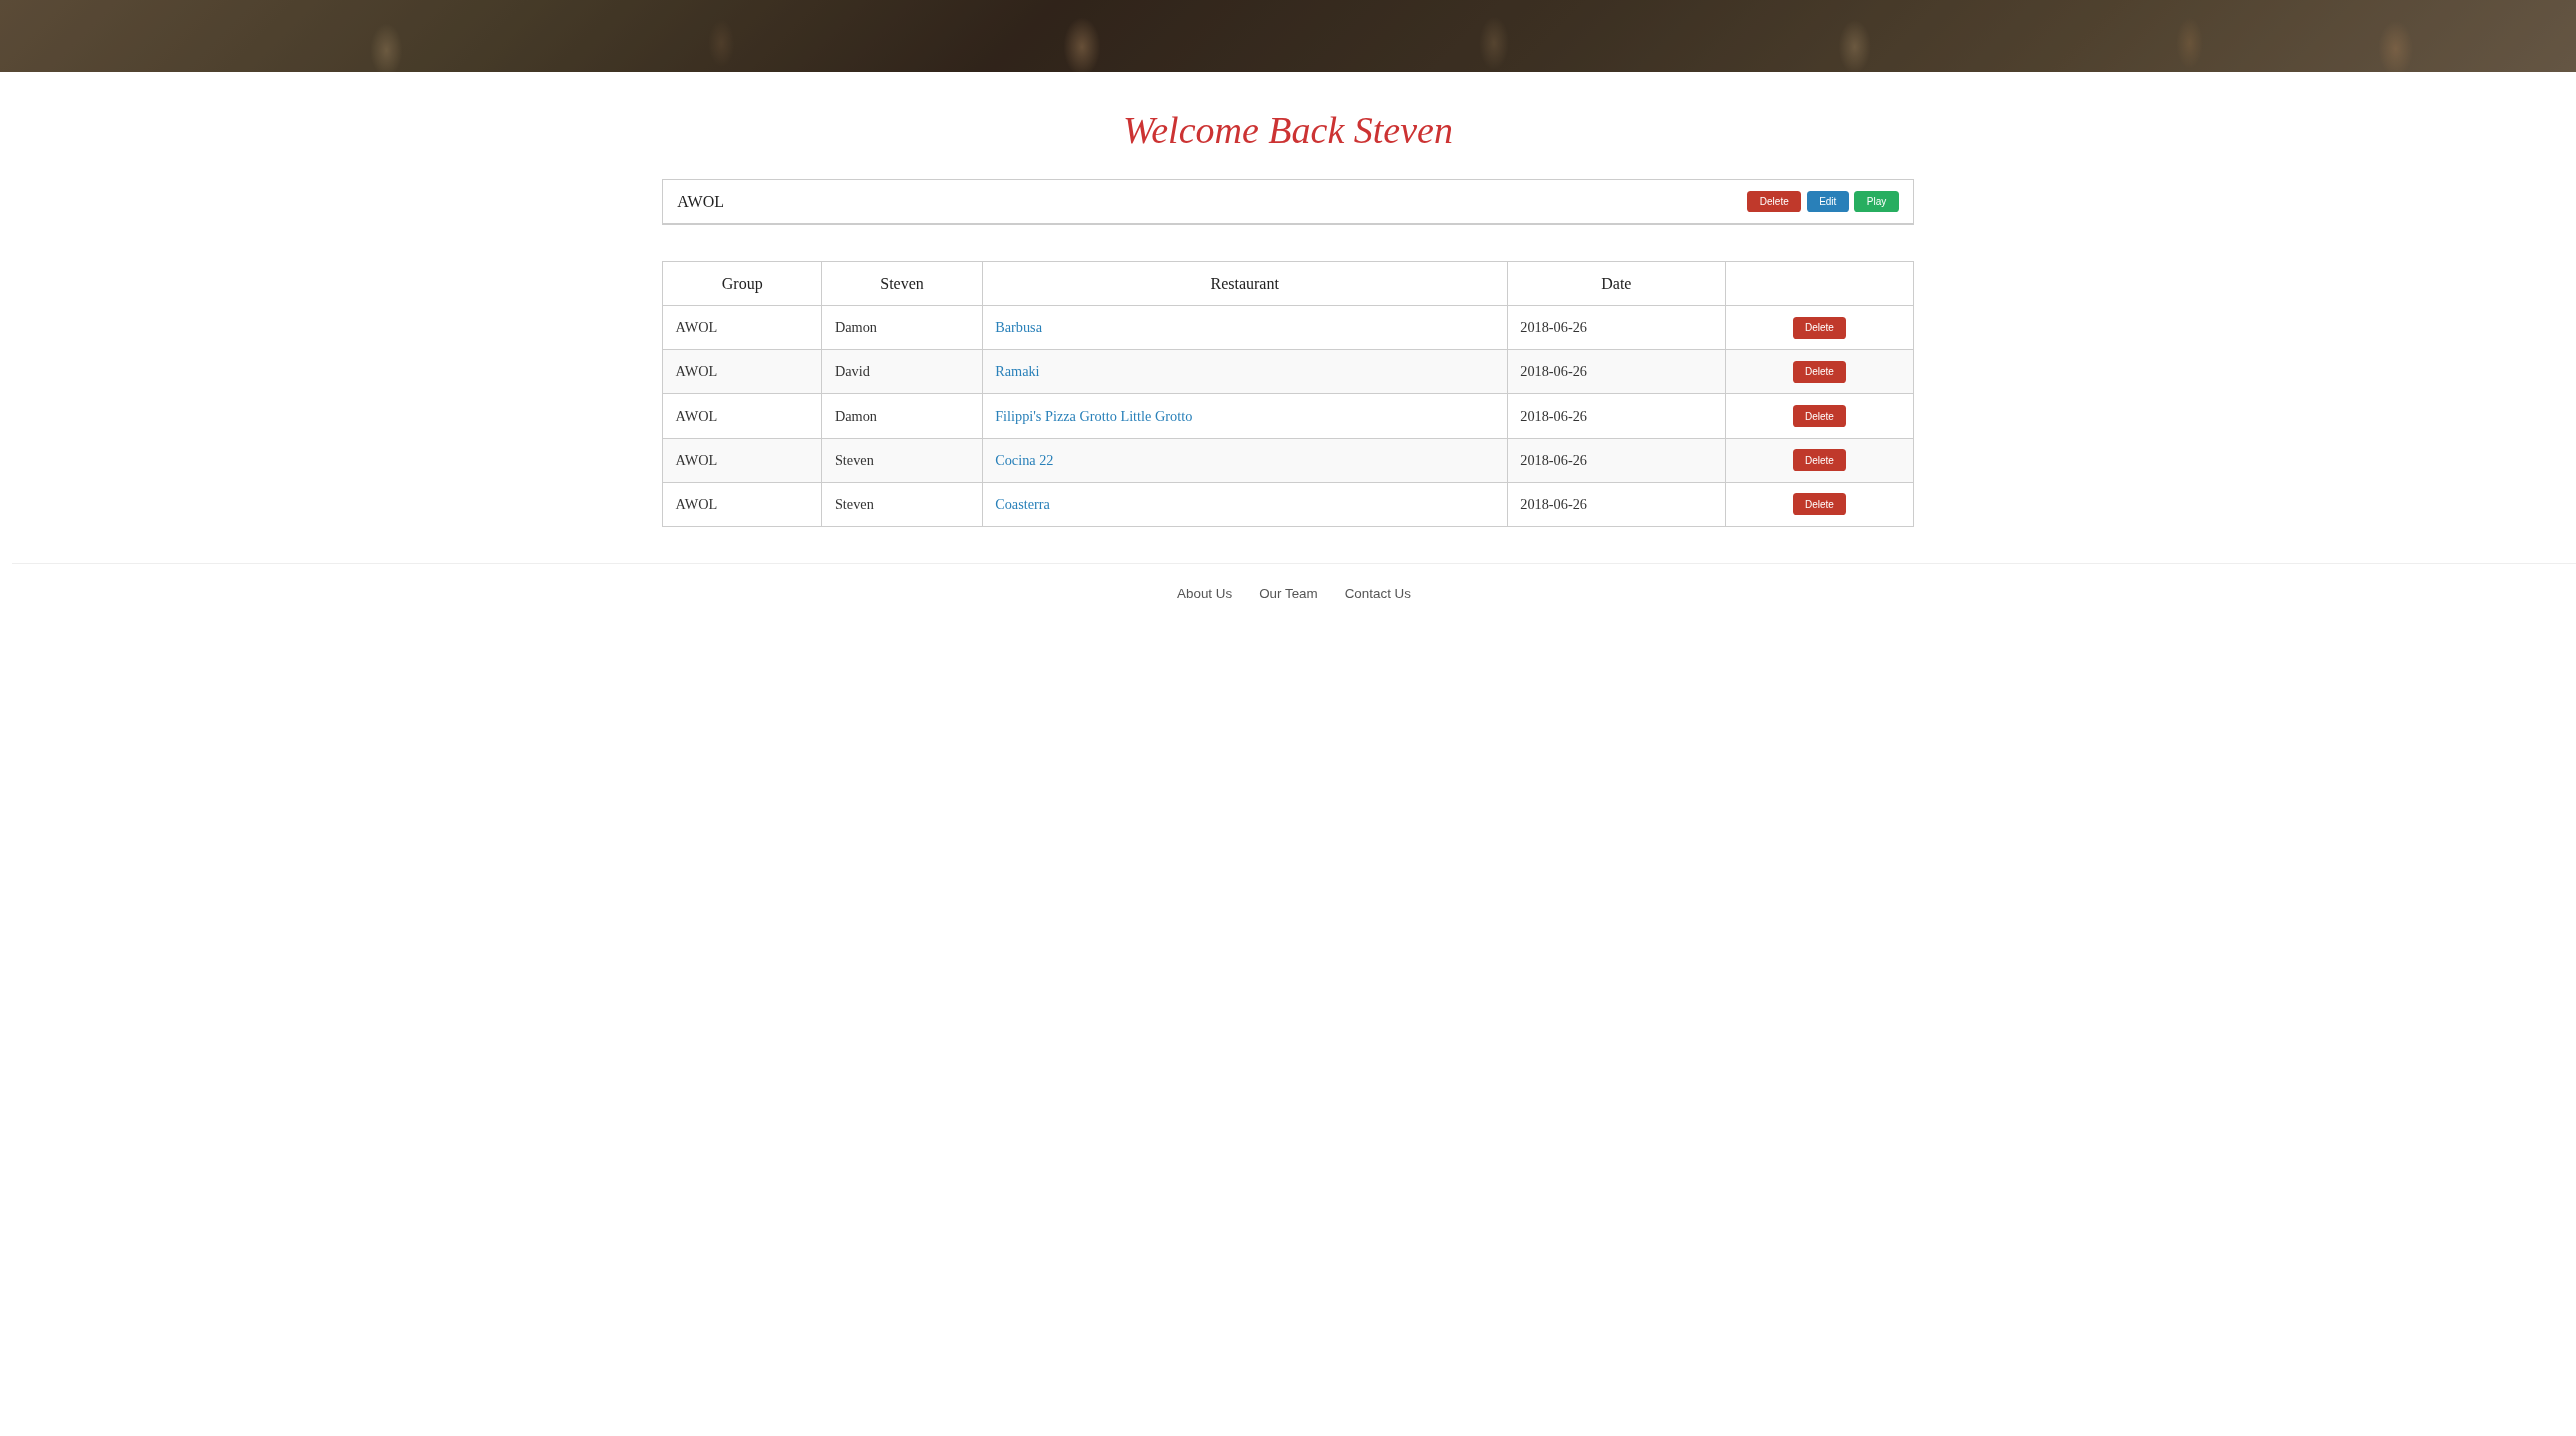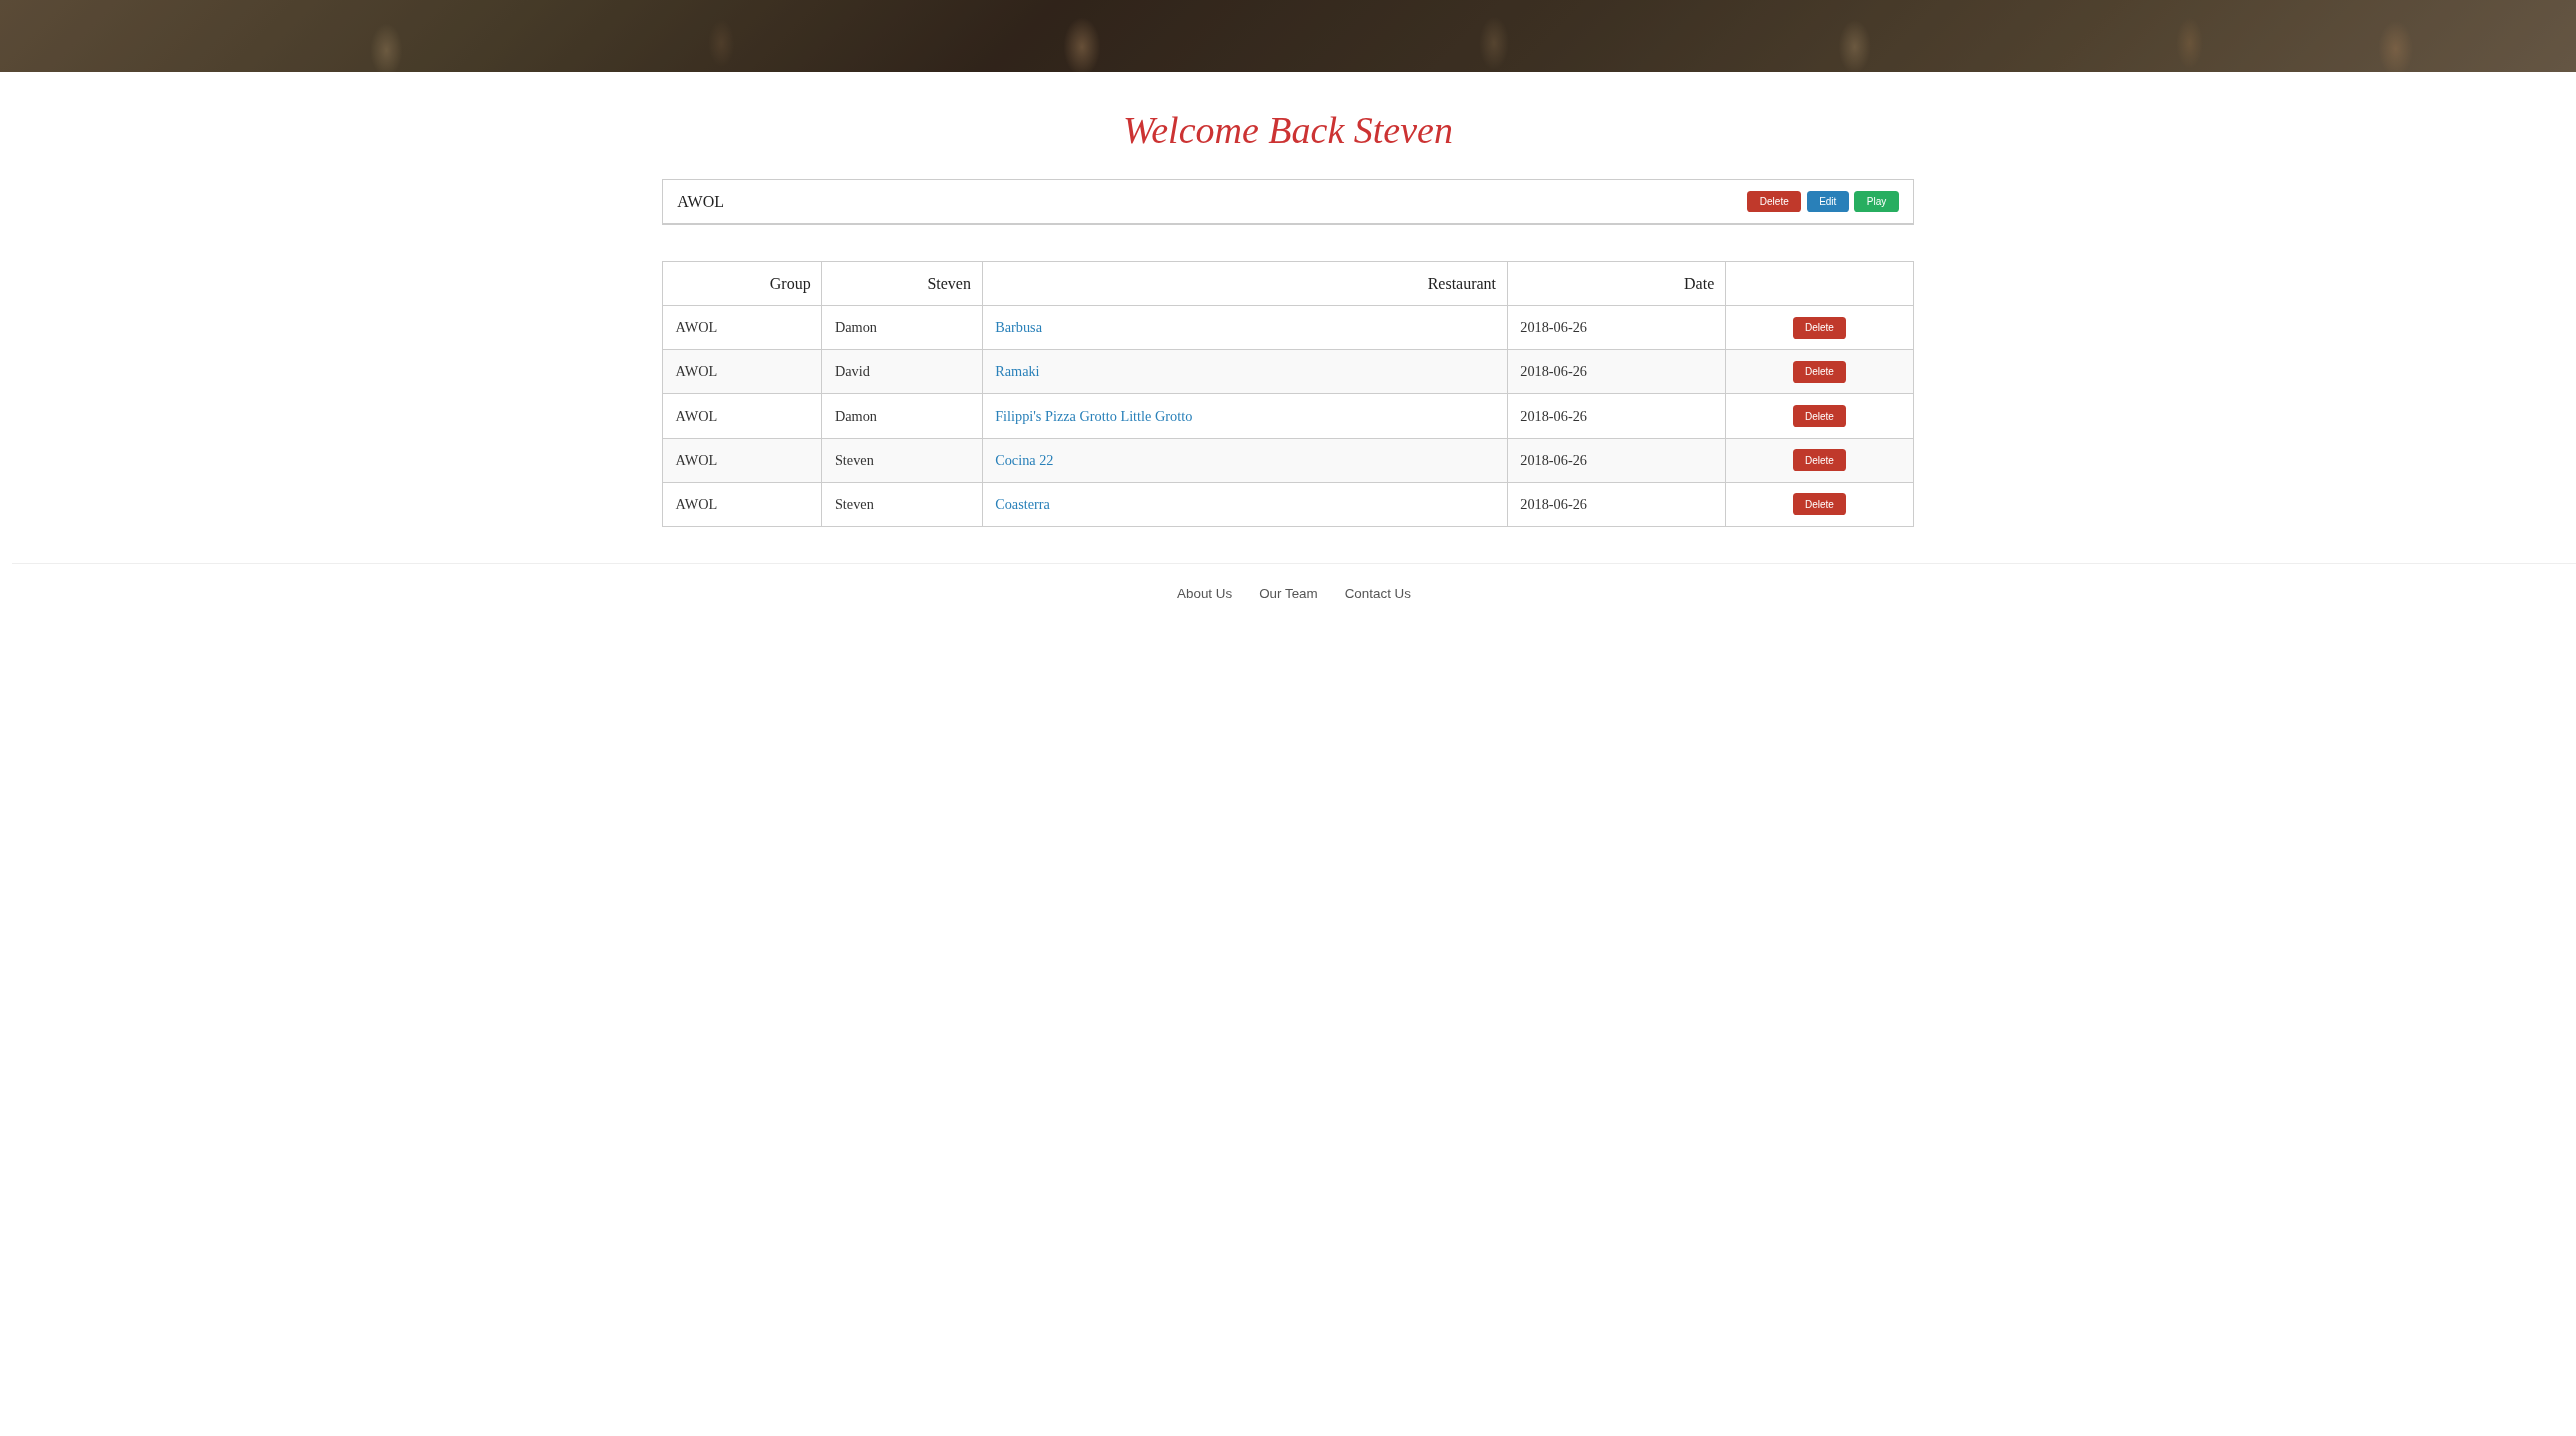--- a/index.html
+++ b/index.html
@@ -138,21 +138,21 @@
       margin-bottom: 36px;
     }
 
     .outings-table {
       width: 100%;
       border-collapse: collapse;
       margin-top: 14.3px;
     }
 
     .outings-table th {
-      text-align: right;
+      text-align: center;
       padding: 12.5px 10.7px;
       font-size: 16px;
       font-weight: normal;
       border: 0.9px solid #ccc;
       background: #fff;
       color: #222;
       margin-left: 20px;
     }
 
     .outings-table td {

